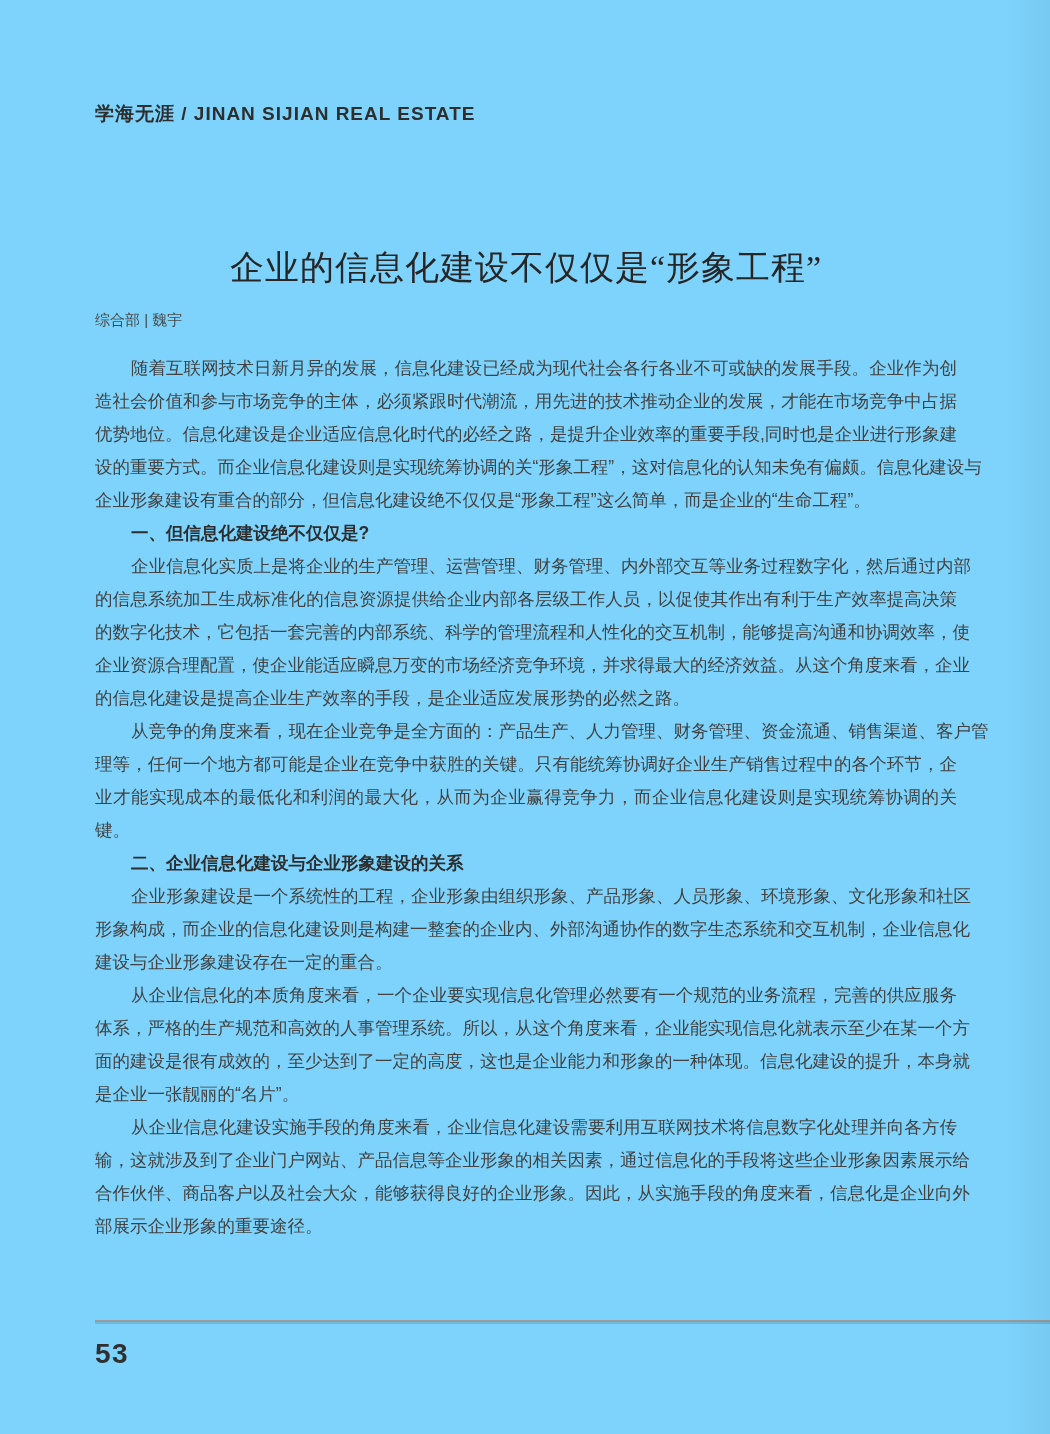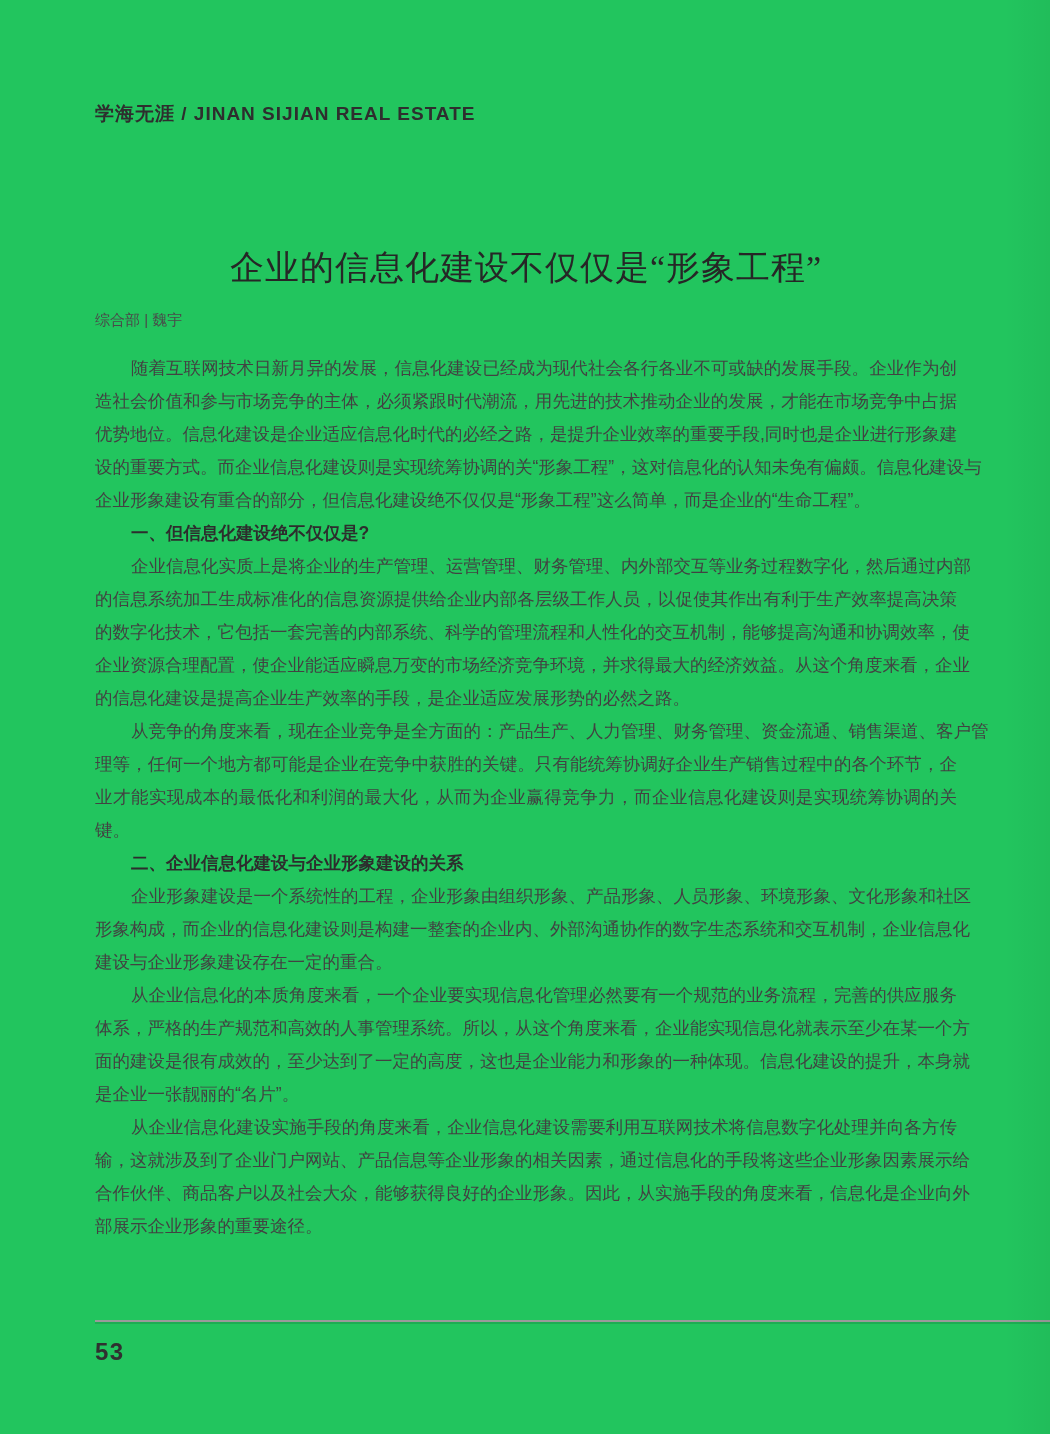--- a/index.html
+++ b/index.html
@@ -11,21 +11,21 @@
     height: 1434px;
     background: #ffffff;
     font-family: "Liberation Sans", sans-serif;
     color: #424242;
     position: relative;
     overflow: hidden;
   }
   .page {
     position: absolute;
     inset: 0;
-    background: #22c55e;
+    background: #7dd3fc;
   }
   
   .page::after {
     content: "";
     position: absolute;
     top: 0;
     right: 0;
     width: 46px;
     height: 100%;
     background: linear-gradient(to right, rgba(0,0,0,0), rgba(0,0,0,0.045));
@@ -99,21 +99,21 @@
     right: 0;
     top: 1320px;
     height: 2px;
     background: #9a9a9a;
     box-shadow: 0 2px 0 rgba(0,0,0,0.12);
   }
   .page-number {
     position: absolute;
     left: 95px;
     top: 1338px;
-    font-size: 24px;
+    font-size: 28px;
     font-weight: 700;
     letter-spacing: 1.5px;
     color: #303030;
   }
 </style>
 </head>
 <body>
 
 <div class="page">
   <div class="running-header">学海无涯 / JINAN SIJIAN REAL ESTATE</div>

